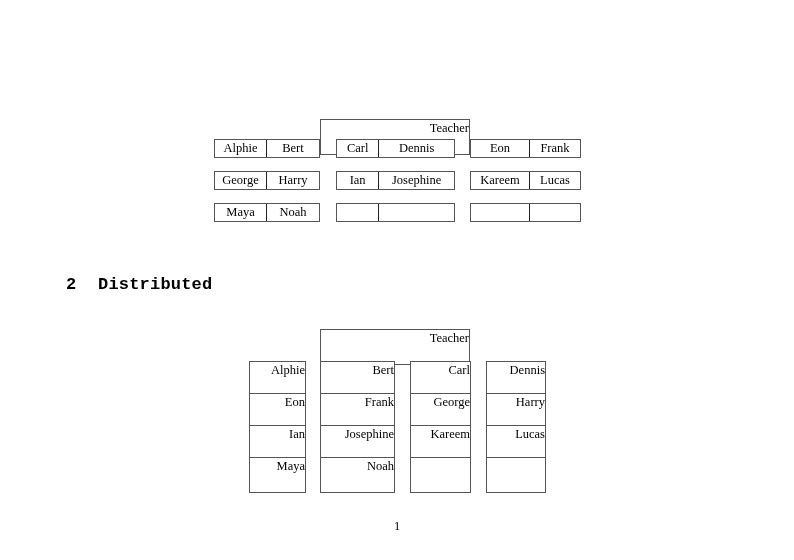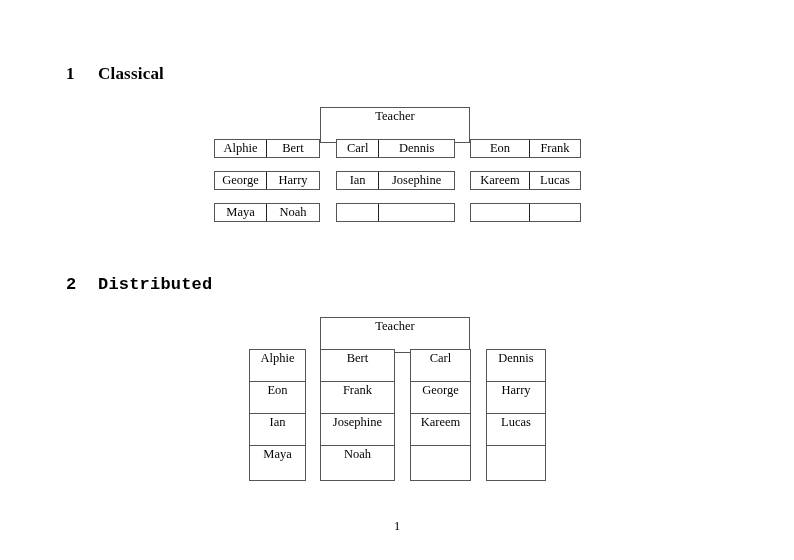--- a/index.html
+++ b/index.html
@@ -38,24 +38,25 @@
   #heading-distributed { left: 66px; top: 275px; font-family: Liberation Mono, monospace; }
 
   
   .box {
     position: absolute;
     box-sizing: border-box;
     border: 1px solid #555555;
     background: #ffffff;
     height: 36px;
     line-height: 17px;
-    text-align: center;
+    text-align: right;
     font-size: 12.5px;
     white-space: nowrap;
     overflow: hidden;
+    margin-top: 12px;
   }
 
   
   .teacher-box {
     left: 320px;
     width: 150px;
   }
   #teacher-classical   { top: 107px; }
   #teacher-distributed { top: 317px; }
 
@@ -89,23 +90,20 @@
     width: 794px;
     text-align: center;
     font-size: 12.5px;
   }
 </style>
 </head>
 <body>
 
 <div class="page">
 
-  <div class="section-heading" id="heading-classical">
-    <span class="sec-num">1</span><span>Classical</span>
-  </div>
 
   <div class="box teacher-box" id="teacher-classical">Teacher</div>
 
   <div id="section1-groups">
       <div class="group" style="left: 214px; top: 139px; width: 106px;">
         <div class="cell" style="width: 52px;">Alphie</div>
         <div class="cell" style="width: 54px;">Bert</div>
       </div>
       <div class="group" style="left: 214px; top: 171px; width: 106px;">
         <div class="cell" style="width: 52px;">George</div>

